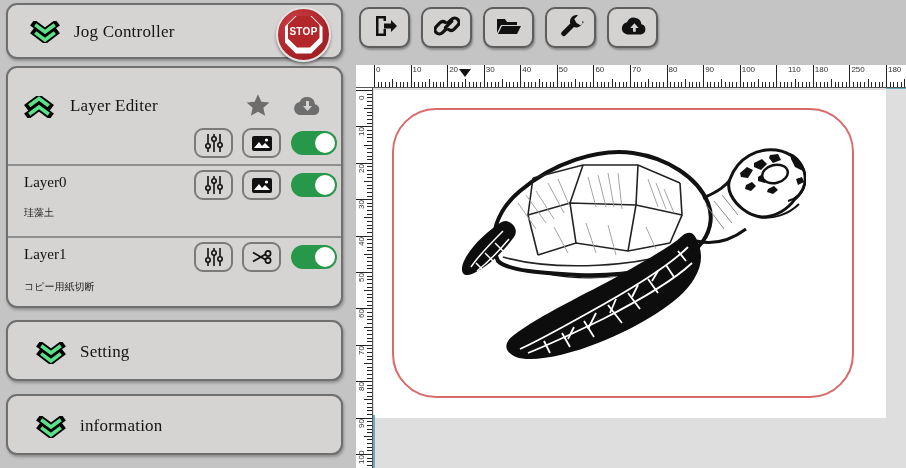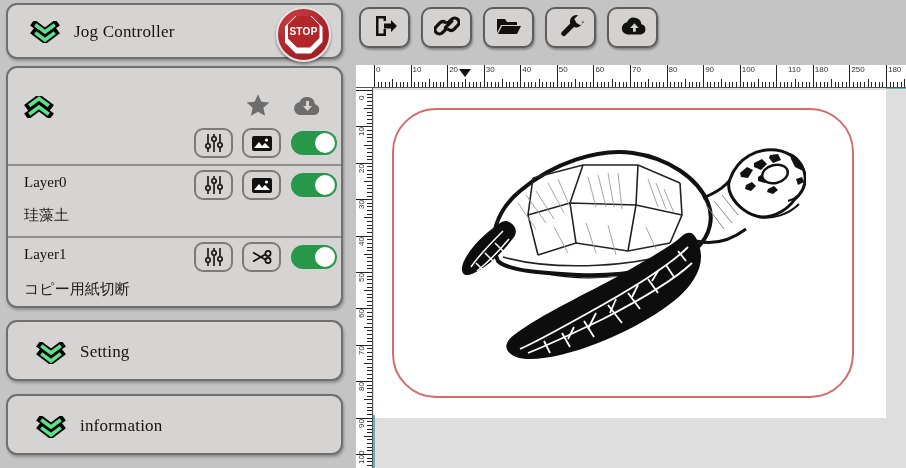--- a/index.html
+++ b/index.html
@@ -29,21 +29,21 @@
 
   
   .mini-btn { position:absolute; width:39px; height:30px; border:2px solid #7a7a7a; border-radius:9px;
               background:#d5d4d3; display:flex; align-items:center; justify-content:center; cursor:pointer; }
   .toggle { position:absolute; width:46px; height:24px; border-radius:12px; background:#27984a; cursor:pointer; }
   .toggle .knob { position:absolute; right:2px; top:2px; width:20px; height:20px; border-radius:50%; background:#fff; }
 
   .divider { position:absolute; left:0; width:100%; height:0; border-top:2px solid #8f8f8f; }
 
   .layer-name { position:absolute; left:16px; font-size:15px; color:#111; }
-  .layer-sub  { position:absolute; left:16px; font-size:15px; color:#222; }
+  .layer-sub  { position:absolute; left:16px; font-size:10px; color:#222; }
 
   
   .tool-btn { position:absolute; top:7px; width:51px; height:41px; background:#d3d2d1;
               border:2px solid #5d5d5d; border-radius:10px;
               box-shadow:1px 2px 2px rgba(0,0,0,.3);
               display:flex; align-items:center; justify-content:center; cursor:pointer; }
 
   
   .h-ruler { position:absolute; left:356px; top:65px; width:550px; height:23px; background:#fff;
              border-bottom:1px solid #555; overflow:hidden; }
@@ -89,20 +89,21 @@
   </div>
 </div>
 
 <div class="panel" style="top:66px; height:242px;">
   <span style="position:absolute; left:16px; top:28px;">
     <svg class="chev" viewBox="0 0 24 18">
       <path d="M4 8 L12 2 L20 8 M4 15 L12 9 L20 15" fill="none" stroke="#000" stroke-width="6" stroke-linecap="square"></path>
       <path d="M4 8 L12 2 L20 8 M4 15 L12 9 L20 15" fill="none" stroke="#5ce08a" stroke-width="3"></path>
     </svg>
   </span>
+  <span class="panel-title" style="position:absolute; left:62px; top:28px;">Layer Editer</span>
 
   <span style="position:absolute; left:236px; top:24px;">
     <svg width="28" height="28" viewBox="0 0 24 24">
         <path fill="#6d6d6d" d="M12 2l2.9 6.3 6.9.7-5.2 4.6 1.5 6.8L12 16.9 5.9 20.4l1.5-6.8L2.2 9l6.9-.7z"></path>
       </svg>
   </span>
   <span style="position:absolute; left:282px; top:26px;">
     <svg width="32" height="24" viewBox="0 0 32 24">
       <path fill="#6d6d6d" d="M25 10.2A8 8 0 0 0 9.6 8.1 6.5 6.5 0 0 0 10 21h14.5a5.5 5.5 0 0 0 .5-10.8z"></path>
       <path fill="#d5d4d3" d="M16 8h3v5h3l-4.5 5L13 13h3z" transform="translate(0,-1)"></path>

